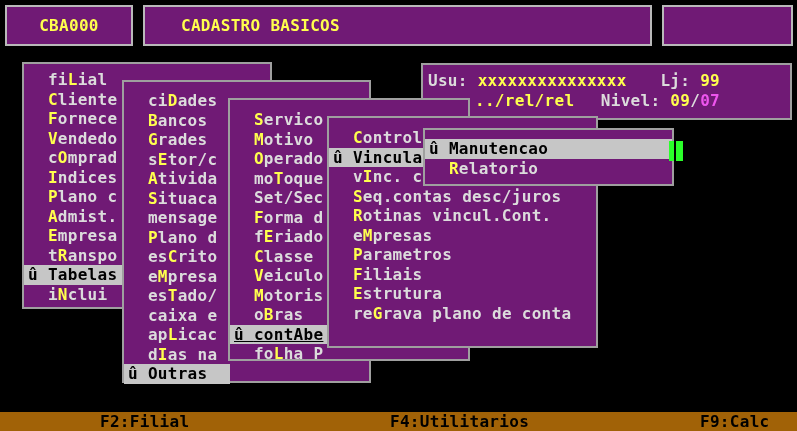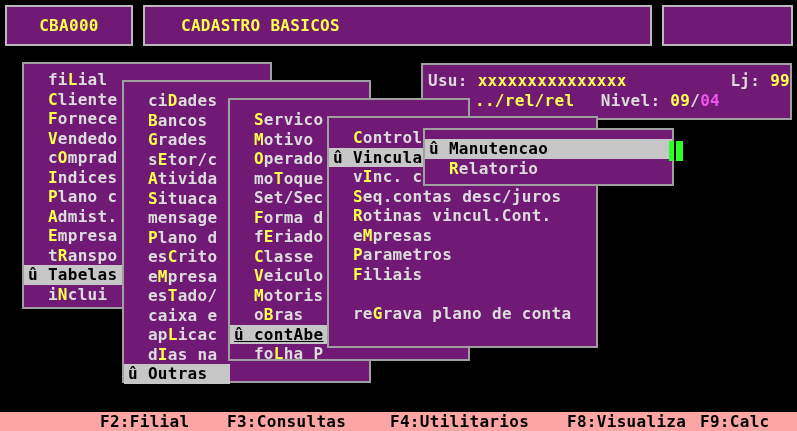--- a/index.html
+++ b/index.html
@@ -19,46 +19,46 @@
     color:#dcdcdc;box-sizing:border-box;
   }
   .mrow .hot{color:#ffff4d;}
   .mrow.sel{background:#c6c6c6;color:#000;}
   .code-line{height:41px;line-height:37px;}
   #hdr-code{ text-align:center;}
   #hdr-title{padding-left:36px;}
   .inforow{display:flex;justify-content:space-between;height:19.5px;line-height:19.5px;white-space:pre;}
   .greenbar{position:absolute;background:#2aff2a;}
   #fbar{
-    position:absolute;left:0;top:412px;width:797px;height:19px;background:#fca5a5;
+    position:absolute;left:0;top:412px;width:797px;height:19px;background:#a16207;
     color:#000;line-height:19px;
   }
   #fbar span{position:absolute;top:0;white-space:pre;}
 </style>
 </head>
 <body>
 
 <div id="screen">
 
   <div class="box tbox code-line" id="hdr-code" style="left:5px;top:5px;width:128px;height:41px;">
     <span class="ytext">CBA000</span>
   </div>
   <div class="box tbox code-line" id="hdr-title" style="left:143px;top:5px;width:509px;height:41px;">
     <span class="ytext">CADASTRO BASICOS</span>
   </div>
   <div class="box tbox" style="left:662px;top:5px;width:131px;height:41px;"></div>
 
   <div class="box" style="left:421px;top:63px;width:371px;height:57px;z-index:1;padding-top:6px;">
-    <div class="inforow" style="padding-left:5px;text-align:right;">
+    <div class="inforow" style="padding-left:5px;padding-right:70px;text-align:right;">
       <span><span class="wtext">Usu:</span> <span class="ytext">xxxxxxxxxxxxxxx</span></span>
       <span><span class="wtext">Lj:</span> <span class="ytext">99</span></span>
     </div>
     <div class="inforow" style="padding-left:52px;padding-right:70px;">
       <span class="ytext">../rel/rel</span>
-      <span><span class="wtext">Nivel:</span> <span class="ytext">09</span><span class="wtext">/</span><span class="mtext">04</span></span>
+      <span><span class="wtext">Nivel:</span> <span class="ytext">09</span><span class="wtext">/</span><span class="mtext">07</span></span>
     </div>
   </div>
 
   <div id="menus">
       <div class="box menu" style="left: 22px; top: 62px; width: 250px; height: 247px; z-index: 2; padding-top: 6px;">
         <div class="mrow"><span>  </span><span>fi<span class="hot">L</span>ial</span></div>
         <div class="mrow"><span>  </span><span><span class="hot">C</span>liente</span></div>
         <div class="mrow"><span>  </span><span><span class="hot">F</span>ornece</span></div>
         <div class="mrow"><span>  </span><span><span class="hot">V</span>endedo</span></div>
         <div class="mrow"><span>  </span><span>c<span class="hot">O</span>mprad</span></div>
@@ -104,31 +104,29 @@
       </div>
       <div class="box menu" style="left: 327px; top: 116px; width: 271px; height: 232px; z-index: 5; padding-top: 10px;">
         <div class="mrow"><span>  </span><span><span class="hot">C</span>ontrol</span></div>
         <div class="mrow sel"><span>û </span><span>Vincula</span></div>
         <div class="mrow"><span>  </span><span>v<span class="hot">I</span>nc. c</span></div>
         <div class="mrow"><span>  </span><span><span class="hot">S</span>eq.contas desc/juros</span></div>
         <div class="mrow"><span>  </span><span><span class="hot">R</span>otinas vincul.Cont.</span></div>
         <div class="mrow"><span>  </span><span>e<span class="hot">M</span>presas</span></div>
         <div class="mrow"><span>  </span><span><span class="hot">P</span>arametros</span></div>
         <div class="mrow"><span>  </span><span><span class="hot">F</span>iliais</span></div>
-        <div class="mrow"><span>  </span></div>
+        <div class="mrow"><span>  </span><span><span class="hot">E</span>strutura</span></div>
         <div class="mrow"><span>  </span><span>re<span class="hot">G</span>rava plano de conta</span></div>
       </div>
       <div class="box menu" style="left: 423px; top: 128px; width: 251px; height: 58px; z-index: 6; padding-top: 9px;">
         <div class="mrow sel"><span>û </span><span>Manutencao</span></div>
         <div class="greenbar" style="left: 244px; top: 11px; width: 5px; height: 19.5px; z-index: 9;"></div>
         <div class="greenbar" style="left: 251px; top: 11px; width: 7px; height: 19.5px; z-index: 9;"></div>
         <div class="mrow"><span>  </span><span><span class="hot">R</span>elatorio</span></div>
       </div>
     </div>
 
   <div id="fbar">
       <span style="left: 100px;">F2:Filial</span>
-      <span style="left: 227px;">F3:Consultas</span>
       <span style="left: 390px;">F4:Utilitarios</span>
-      <span style="left: 567px;">F8:Visualiza</span>
       <span style="left: 700px;">F9:Calc</span>
     </div>
 </div>
 
 </body></html>

